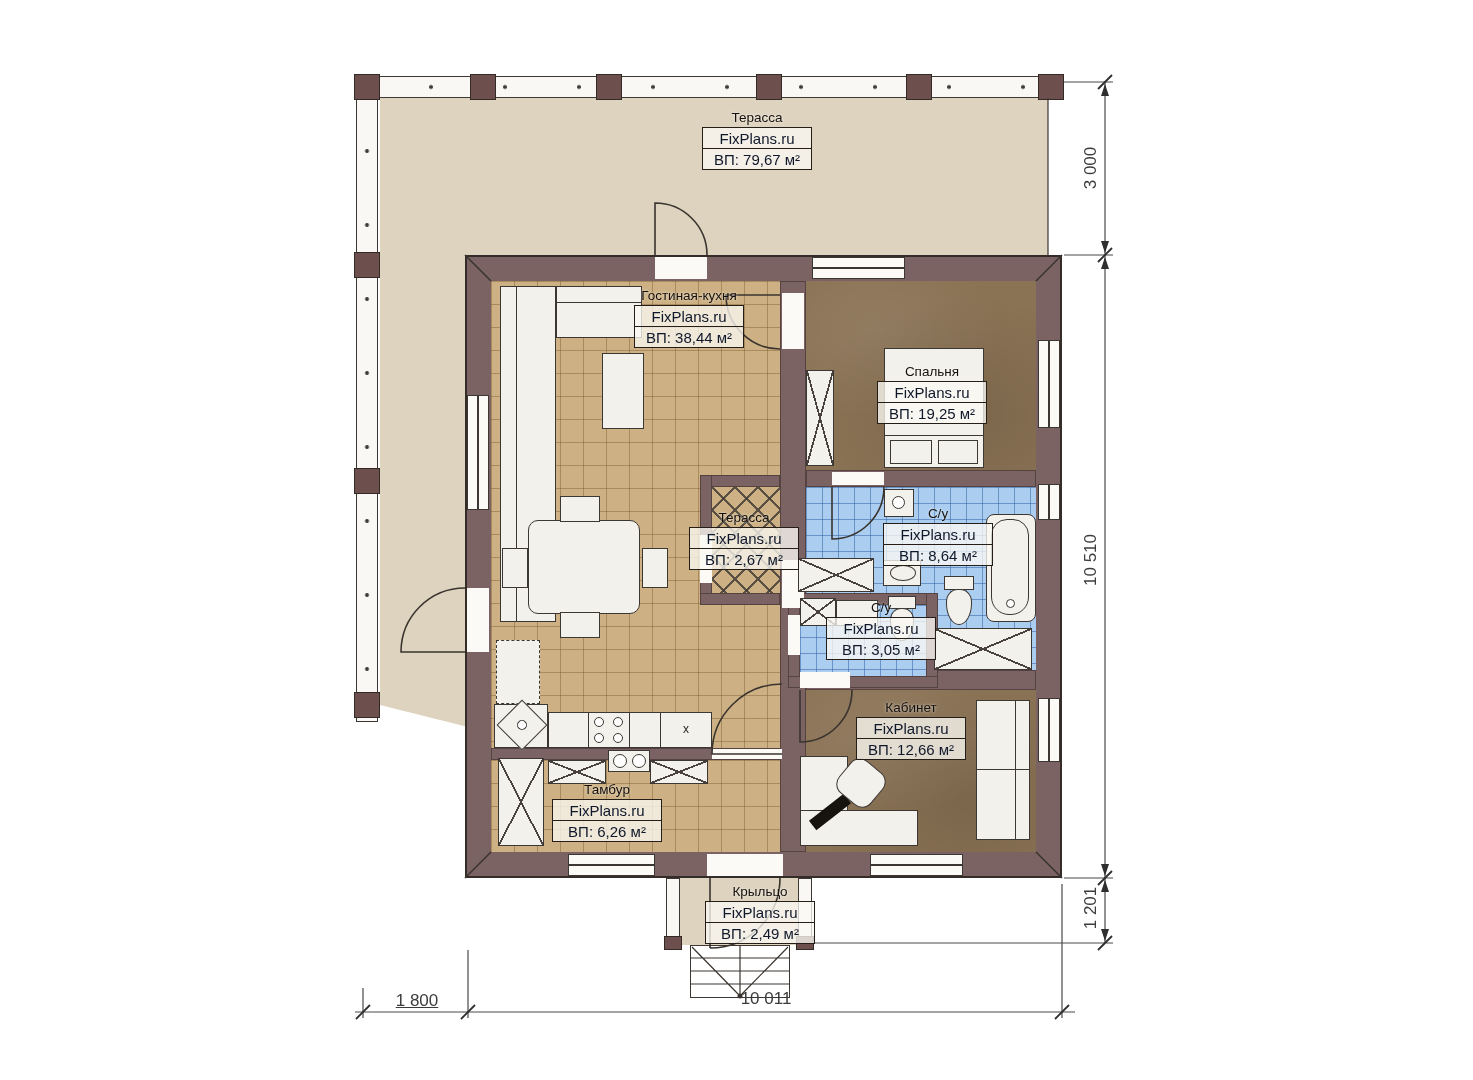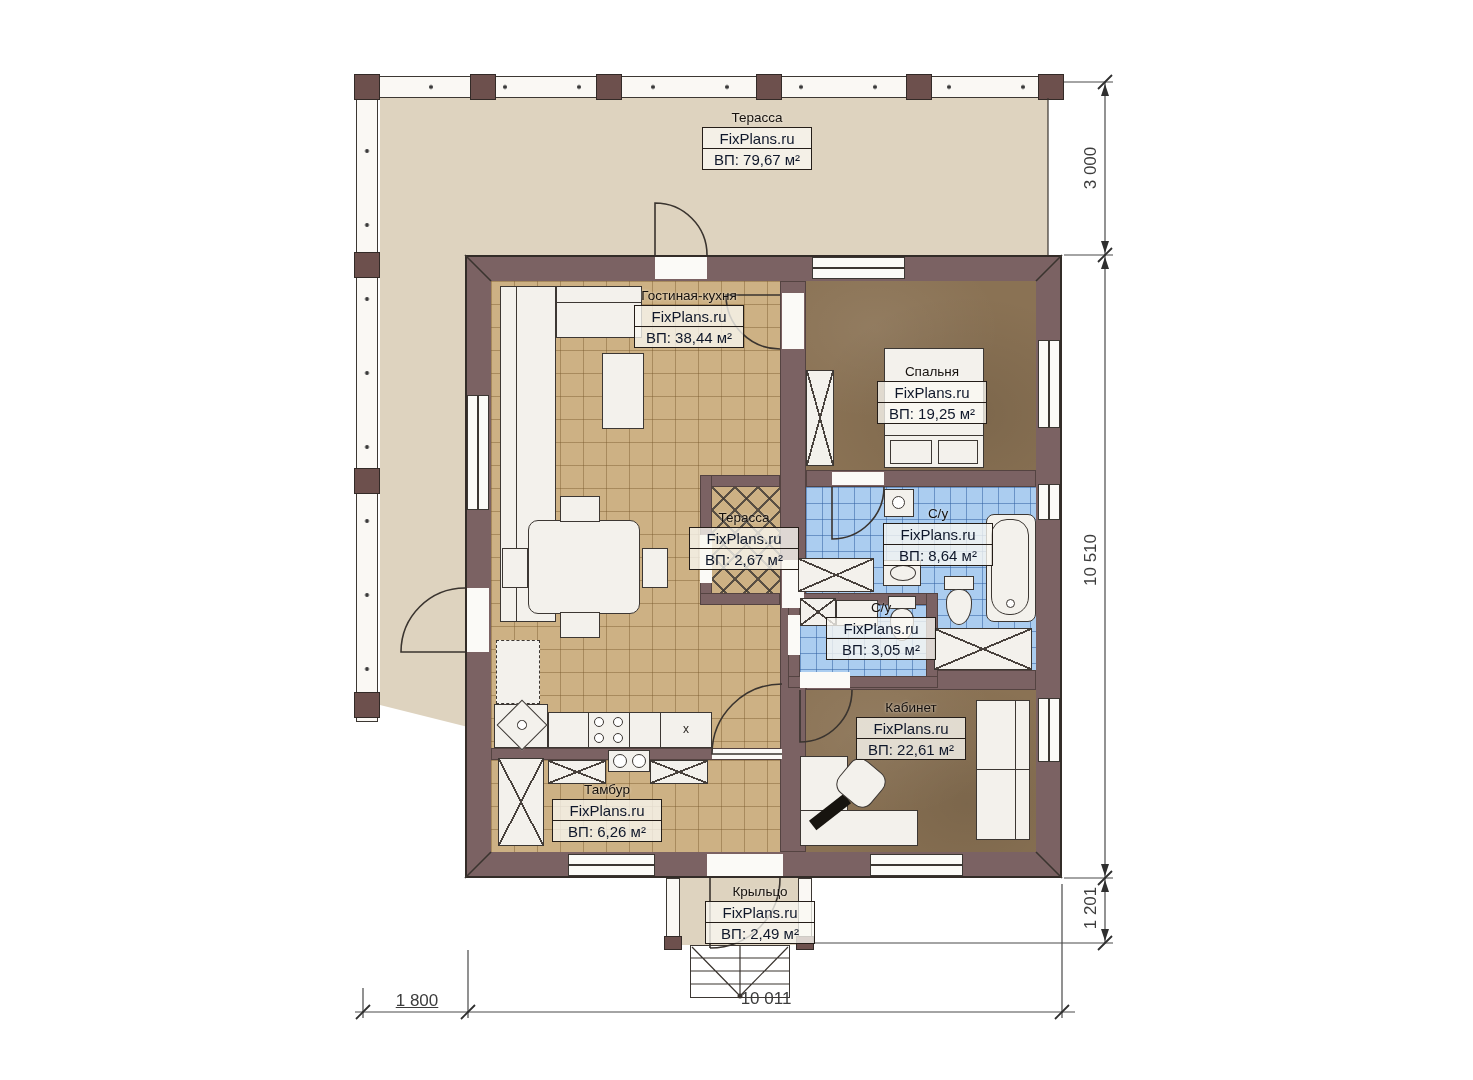--- a/index.html
+++ b/index.html
@@ -286,21 +286,21 @@
     <div class="room-title">С/у</div>
     <div class="label-box">
       <div class="label-row brand-row">FixPlans.ru</div>
       <div class="label-row">ВП: 3,05 м²</div>
     </div>
   </div>
   <div class="room-label" style="left:911px;top:700px;">
     <div class="room-title">Кабинет</div>
     <div class="label-box">
       <div class="label-row brand-row">FixPlans.ru</div>
-      <div class="label-row">ВП: 22,61 м²</div>
+      <div class="label-row">ВП: 12,66 м²</div>
     </div>
   </div>
   <div class="room-label" style="left:607px;top:782px;">
     <div class="room-title">Тамбур</div>
     <div class="label-box">
       <div class="label-row brand-row">FixPlans.ru</div>
       <div class="label-row">ВП: 6,26 м²</div>
     </div>
   </div>
   <div class="room-label" style="left:760px;top:884px;">

